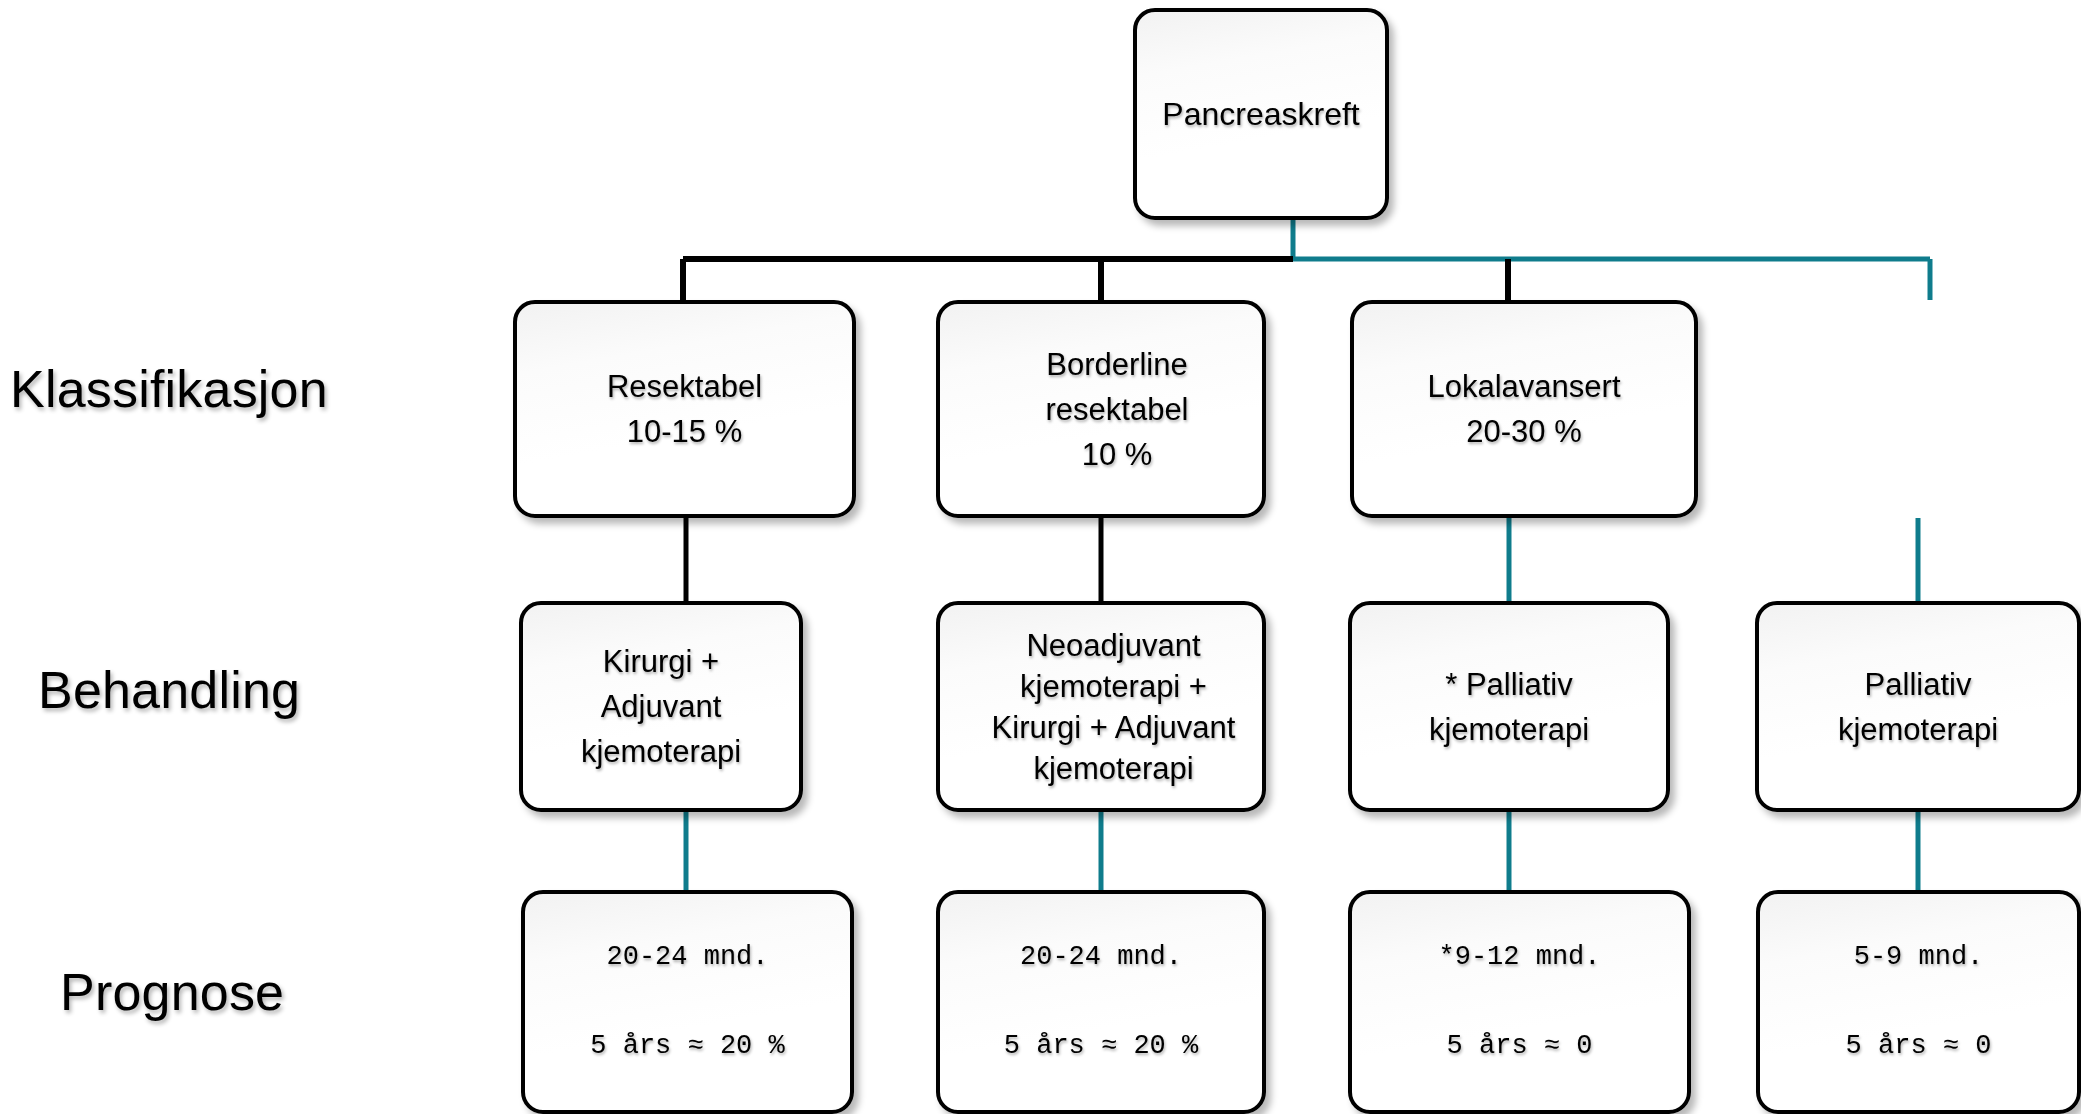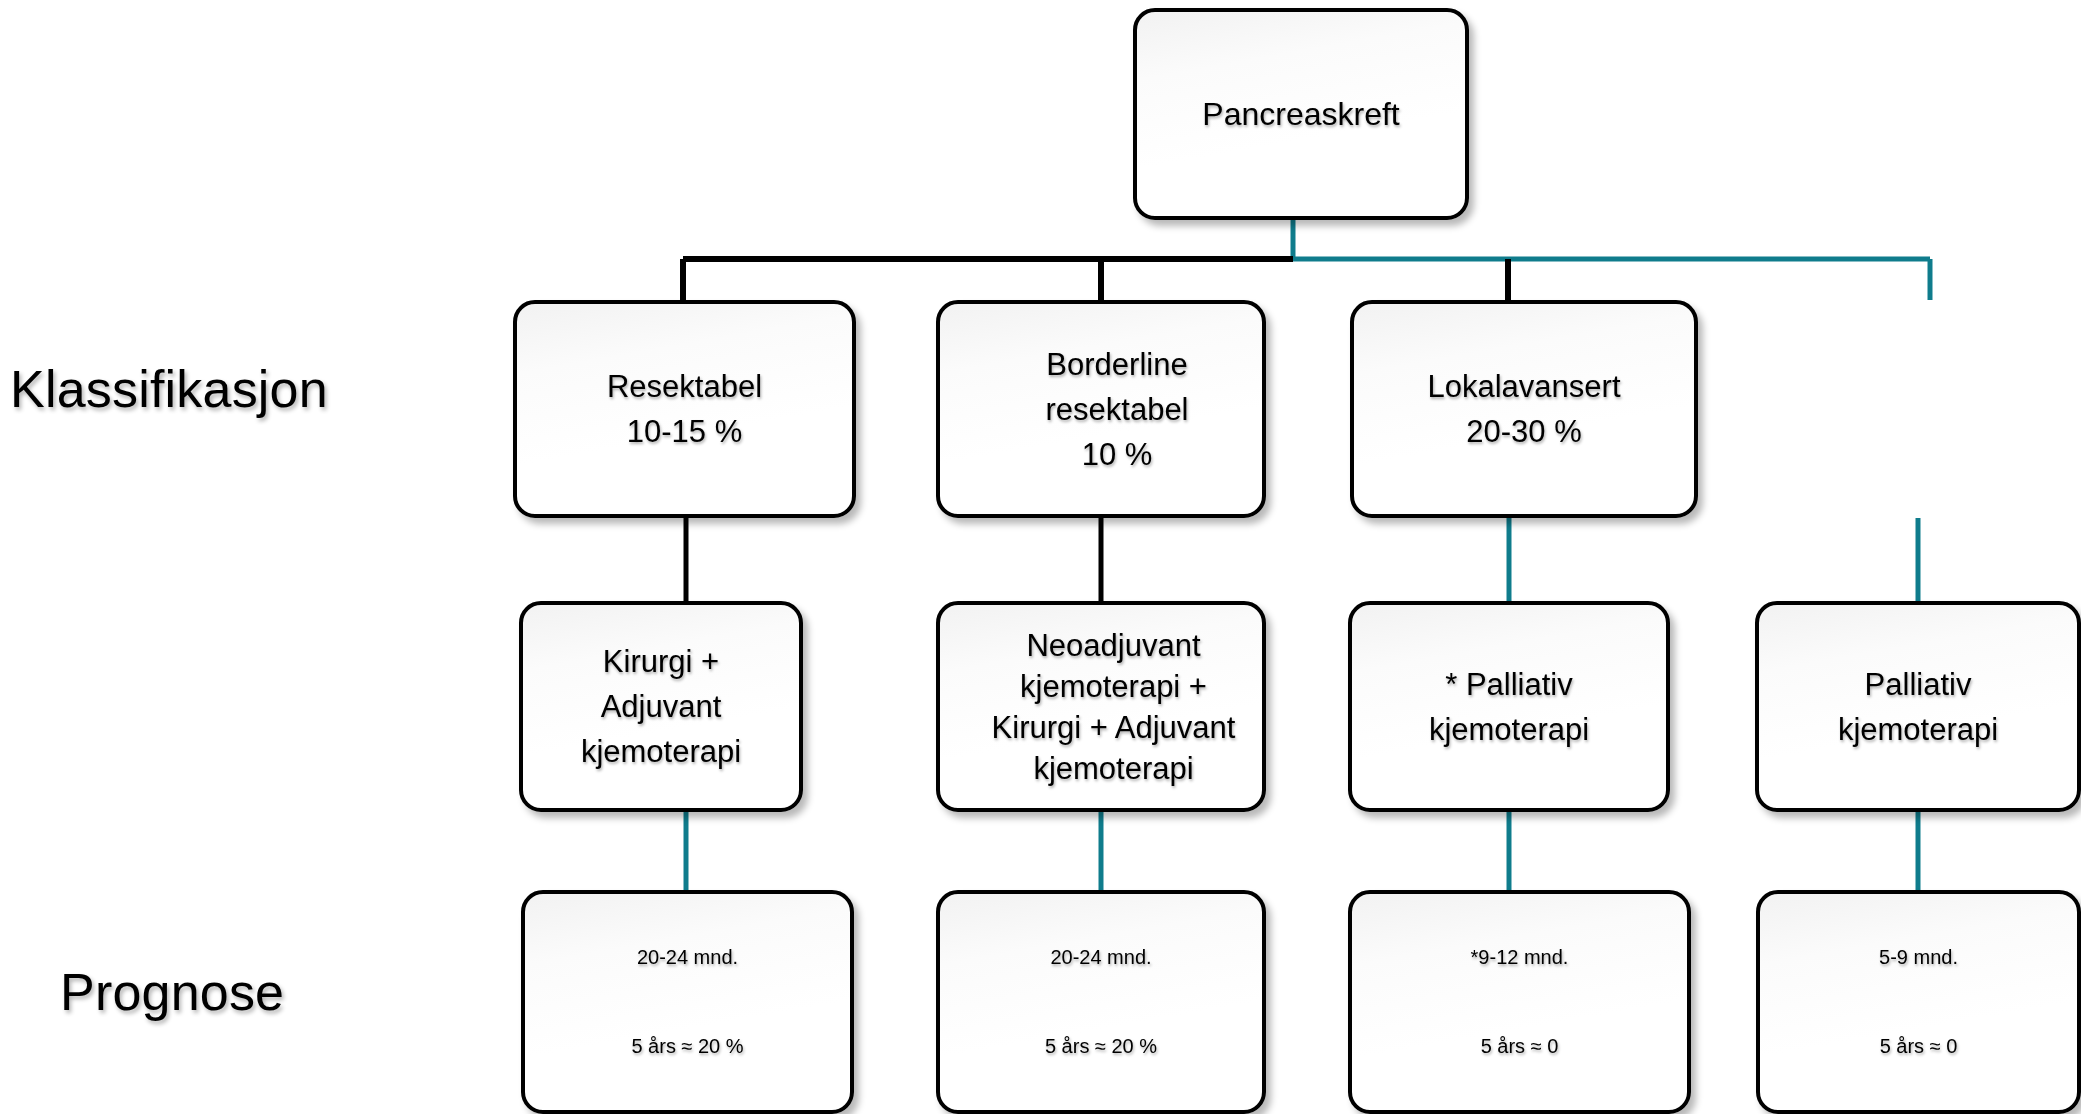--- a/index.html
+++ b/index.html
@@ -62,21 +62,21 @@
     color: #000000;
   }
   .node .line {
     display: block;
     white-space: nowrap;
     text-shadow: 1px 2px 3px rgba(0,0,0,0.32);
   }
 
   
   #node-root {
-    left: 1133px; top: 8px; width: 336px; height: 212px;
+    left: 1133px; top: 8px; width: 256px; height: 212px;
     border-radius: 22px;
   }
   #node-root .line { font-size: 32px; line-height: 40px; }
 
   
   .node-class {
     top: 300px; height: 218px;
     border-radius: 22px;
   }
   .node-class .line { font-size: 31px; line-height: 45px; }
@@ -95,21 +95,21 @@
   #node-treat-0 { left: 519px;  width: 284px; }
   #node-treat-1 { left: 936px;  width: 330px; padding-left: 25px; }
   #node-treat-2 { left: 1348px; width: 322px; }
   #node-treat-3 { left: 1755px; width: 326px; }
 
   
   .node-prog {
     top: 890px; height: 224px;
     border-radius: 22px;
   }
-  .node-prog .line { font-size: 20px; line-height: 45px; }
+  .node-prog .line { font-size: 27px; line-height: 45px; font-family: Liberation Mono, monospace; }
   .node-prog .gap { height: 44px; }
   #node-prog-0 { left: 521px;  width: 333px; }
   #node-prog-1 { left: 936px;  width: 330px; }
   #node-prog-2 { left: 1348px; width: 343px; }
   #node-prog-3 { left: 1756px; width: 325px; }
 </style>
 </head>
 <body>
 
 <div id="canvas">
@@ -132,20 +132,21 @@
     <path d="M 1509 518 L 1509 601" stroke="#0f7c8c" stroke-width="5" fill="none"></path>
     <path d="M 1918 518 L 1918 601" stroke="#0f7c8c" stroke-width="5" fill="none"></path>
 
     <path d="M 686 812 L 686 890" stroke="#0f7c8c" stroke-width="5" fill="none"></path>
     <path d="M 1101 812 L 1101 890" stroke="#0f7c8c" stroke-width="5" fill="none"></path>
     <path d="M 1509 812 L 1509 890" stroke="#0f7c8c" stroke-width="5" fill="none"></path>
     <path d="M 1918 812 L 1918 890" stroke="#0f7c8c" stroke-width="5" fill="none"></path>
   </svg>
 
   <div class="row-label" id="label-klassifikasjon">Klassifikasjon</div>
+  <div class="row-label" id="label-behandling">Behandling</div>
   <div class="row-label" id="label-prognose">Prognose</div>
 
   <div class="node" id="node-root">
     <span class="line">Pancreaskreft</span>
   </div>
 
   <div class="node node-class" id="node-class-0">
     <span class="line">Resektabel</span>
     <span class="line">10-15 %</span>
   </div>

